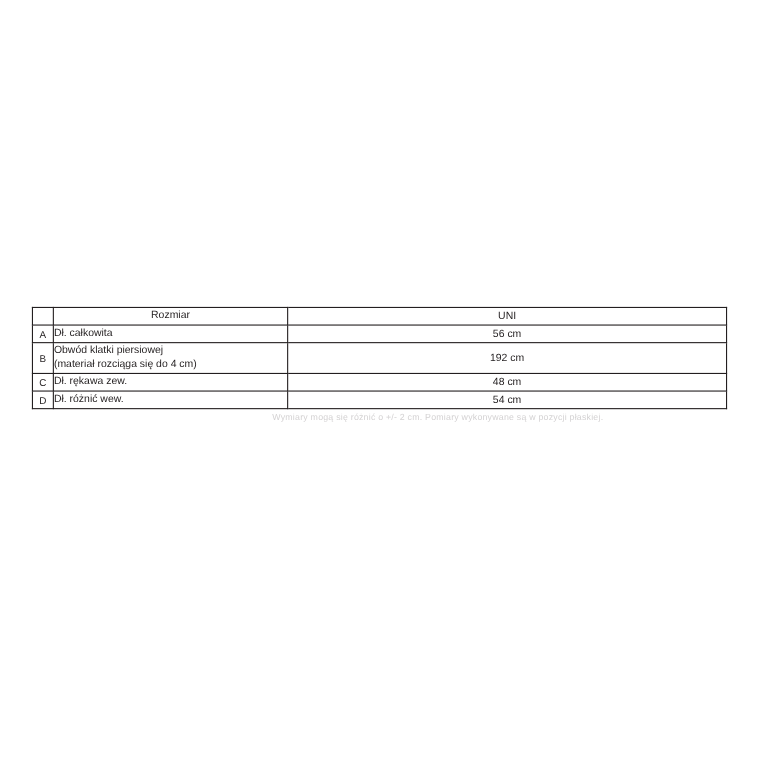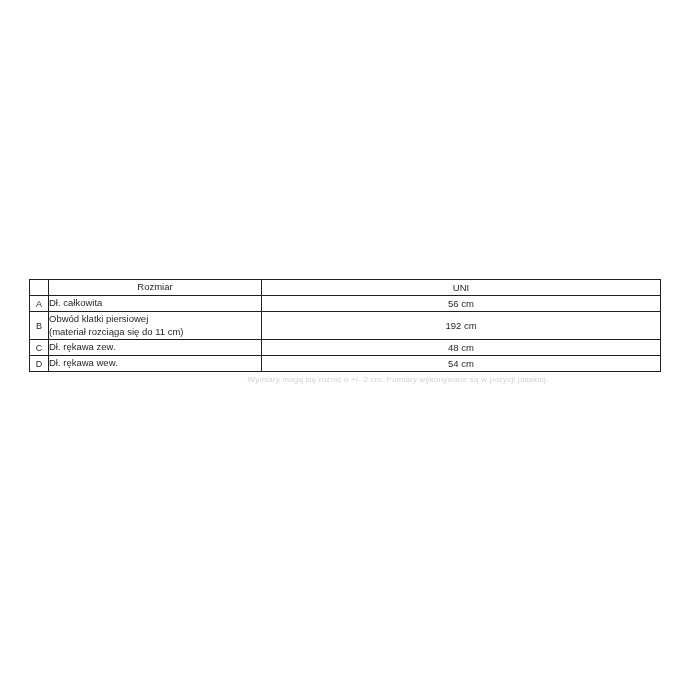--- a/index.html
+++ b/index.html
@@ -116,37 +116,37 @@
           <td class="cell-label">
             <span class="label-line">Dł. całkowita</span>
           </td>
           <td class="cell-value">56 cm</td>
         </tr>
 
         <tr class="row-b">
           <td class="cell-letter">B</td>
           <td class="cell-label">
             <span class="label-line">Obwód klatki piersiowej</span>
-            <span class="label-line">(materiał rozciąga się do 11 cm)</span>
+            <span class="label-line">(materiał rozciąga się do 4 cm)</span>
           </td>
           <td class="cell-value">192 cm</td>
         </tr>
 
         <tr class="row-c">
           <td class="cell-letter">C</td>
           <td class="cell-label">
             <span class="label-line">Dł. rękawa zew.</span>
           </td>
           <td class="cell-value">48 cm</td>
         </tr>
 
         <tr class="row-d">
           <td class="cell-letter">D</td>
           <td class="cell-label">
-            <span class="label-line">Dł. rękawa wew.</span>
+            <span class="label-line">Dł. różnić wew.</span>
           </td>
           <td class="cell-value">54 cm</td>
         </tr>
       </tbody>
     </table>
   </div>
 
   <div class="faint-note">Wymiary mogą się różnić o +/- 2 cm. Pomiary wykonywane są w pozycji płaskiej.</div>
 
 </div>

